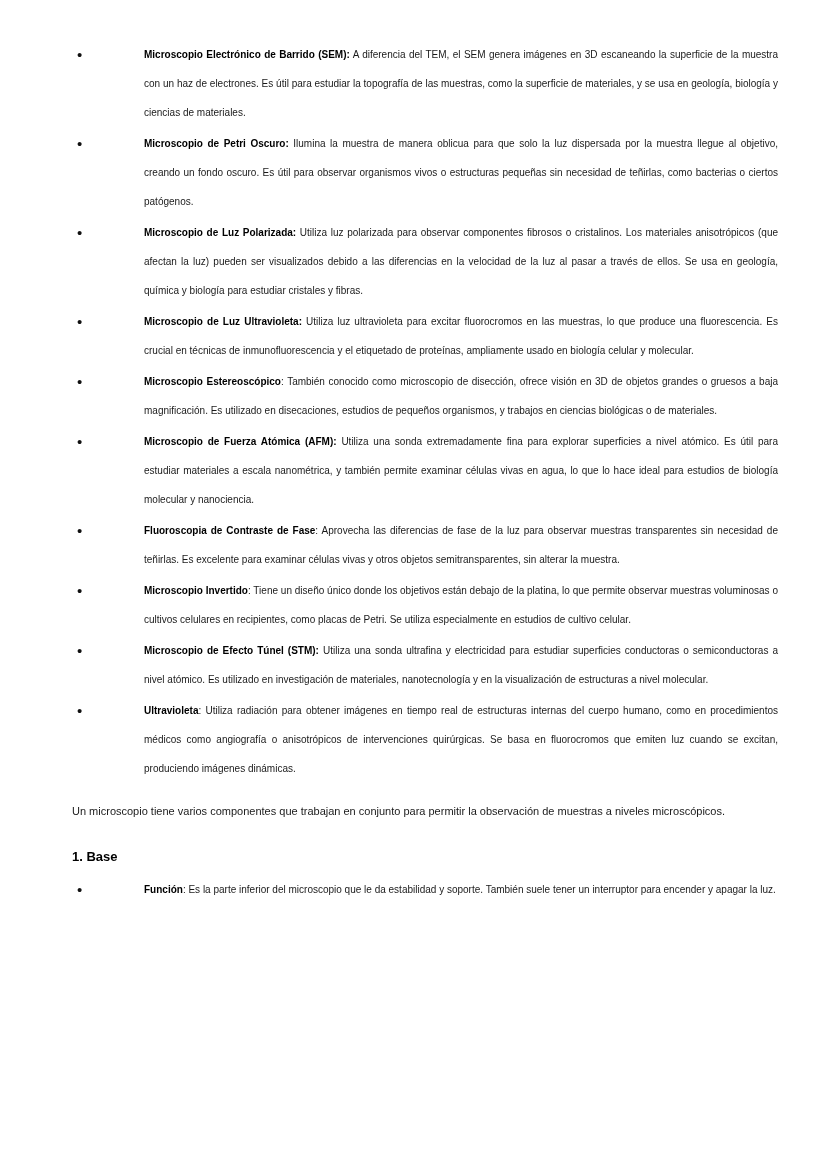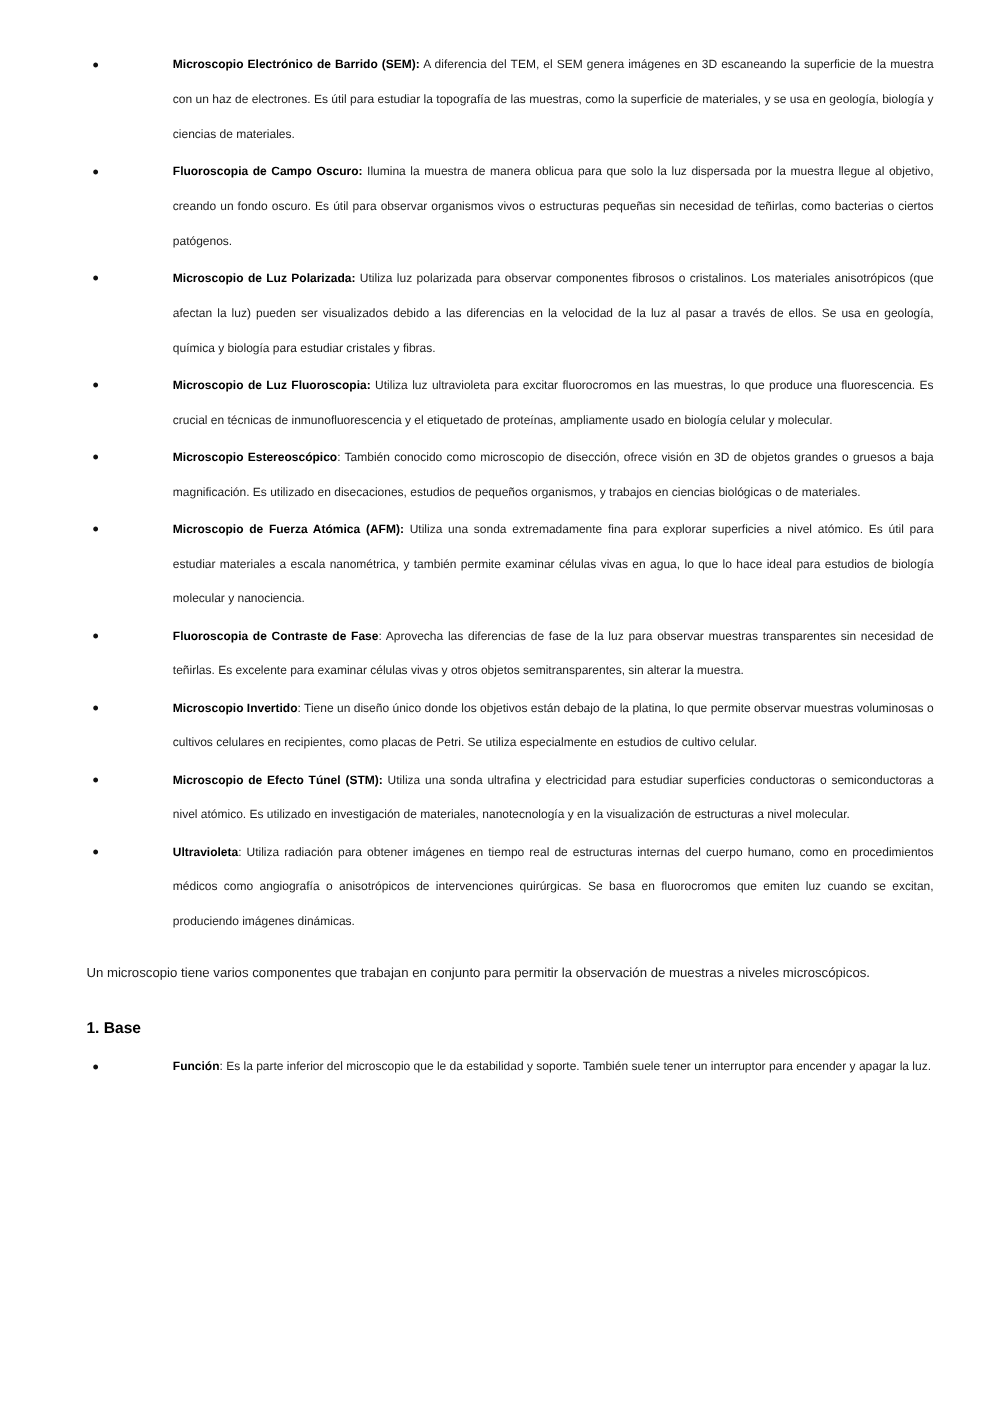--- a/index.html
+++ b/index.html
@@ -77,29 +77,29 @@
 
 <div class="page">
 
   <ul class="bullet-list">
     <li>
       <span class="bullet">•</span>
       <div class="item-text"><span class="lead">Microscopio Electrónico de Barrido (SEM):</span><span> A diferencia del TEM, el SEM genera imágenes en 3D escaneando la superficie de la muestra con un haz de electrones. Es útil para estudiar la topografía de las muestras, como la superficie de materiales, y se usa en geología, biología y ciencias de materiales.</span></div>
     </li>
     <li>
       <span class="bullet">•</span>
-      <div class="item-text"><span class="lead">Fluoroscopia de Campo Oscuro:</span><span> Ilumina la muestra de manera oblicua para que solo la luz dispersada por la muestra llegue al objetivo, creando un fondo oscuro. Es útil para observar organismos vivos o estructuras pequeñas sin necesidad de teñirlas, como bacterias o ciertos patógenos.</span></div>
+      <div class="item-text"><span class="lead">Microscopio de Petri Oscuro:</span><span> Ilumina la muestra de manera oblicua para que solo la luz dispersada por la muestra llegue al objetivo, creando un fondo oscuro. Es útil para observar organismos vivos o estructuras pequeñas sin necesidad de teñirlas, como bacterias o ciertos patógenos.</span></div>
     </li>
     <li>
       <span class="bullet">•</span>
       <div class="item-text"><span class="lead">Microscopio de Luz Polarizada:</span><span> Utiliza luz polarizada para observar componentes fibrosos o cristalinos. Los materiales anisotrópicos (que afectan la luz) pueden ser visualizados debido a las diferencias en la velocidad de la luz al pasar a través de ellos. Se usa en geología, química y biología para estudiar cristales y fibras.</span></div>
     </li>
     <li>
       <span class="bullet">•</span>
-      <div class="item-text"><span class="lead">Microscopio de Luz Fluoroscopia:</span><span> Utiliza luz ultravioleta para excitar fluorocromos en las muestras, lo que produce una fluorescencia. Es crucial en técnicas de inmunofluorescencia y el etiquetado de proteínas, ampliamente usado en biología celular y molecular.</span></div>
+      <div class="item-text"><span class="lead">Microscopio de Luz Ultravioleta:</span><span> Utiliza luz ultravioleta para excitar fluorocromos en las muestras, lo que produce una fluorescencia. Es crucial en técnicas de inmunofluorescencia y el etiquetado de proteínas, ampliamente usado en biología celular y molecular.</span></div>
     </li>
     <li>
       <span class="bullet">•</span>
       <div class="item-text"><span class="lead">Microscopio Estereoscópico</span><span>: También conocido como microscopio de disección, ofrece visión en 3D de objetos grandes o gruesos a baja magnificación. Es utilizado en disecaciones, estudios de pequeños organismos, y trabajos en ciencias biológicas o de materiales.</span></div>
     </li>
     <li>
       <span class="bullet">•</span>
       <div class="item-text"><span class="lead">Microscopio de Fuerza Atómica (AFM):</span><span> Utiliza una sonda extremadamente fina para explorar superficies a nivel atómico. Es útil para estudiar materiales a escala nanométrica, y también permite examinar células vivas en agua, lo que lo hace ideal para estudios de biología molecular y nanociencia.</span></div>
     </li>
     <li>

